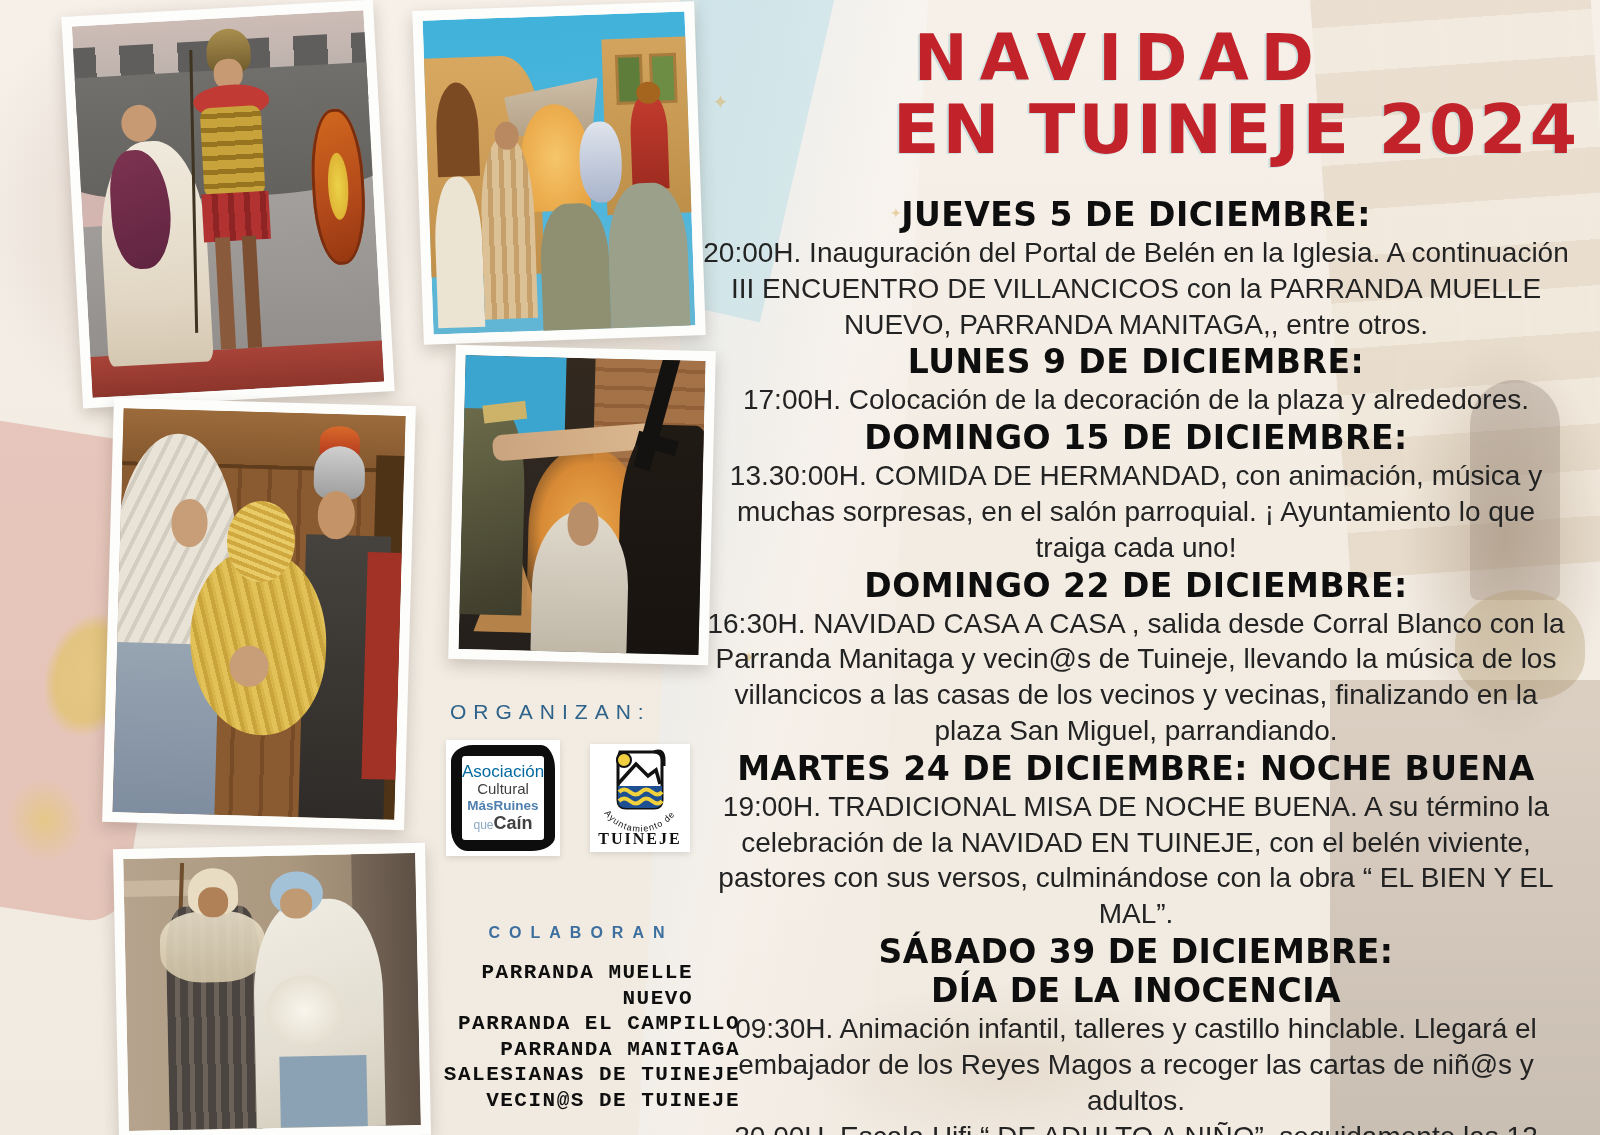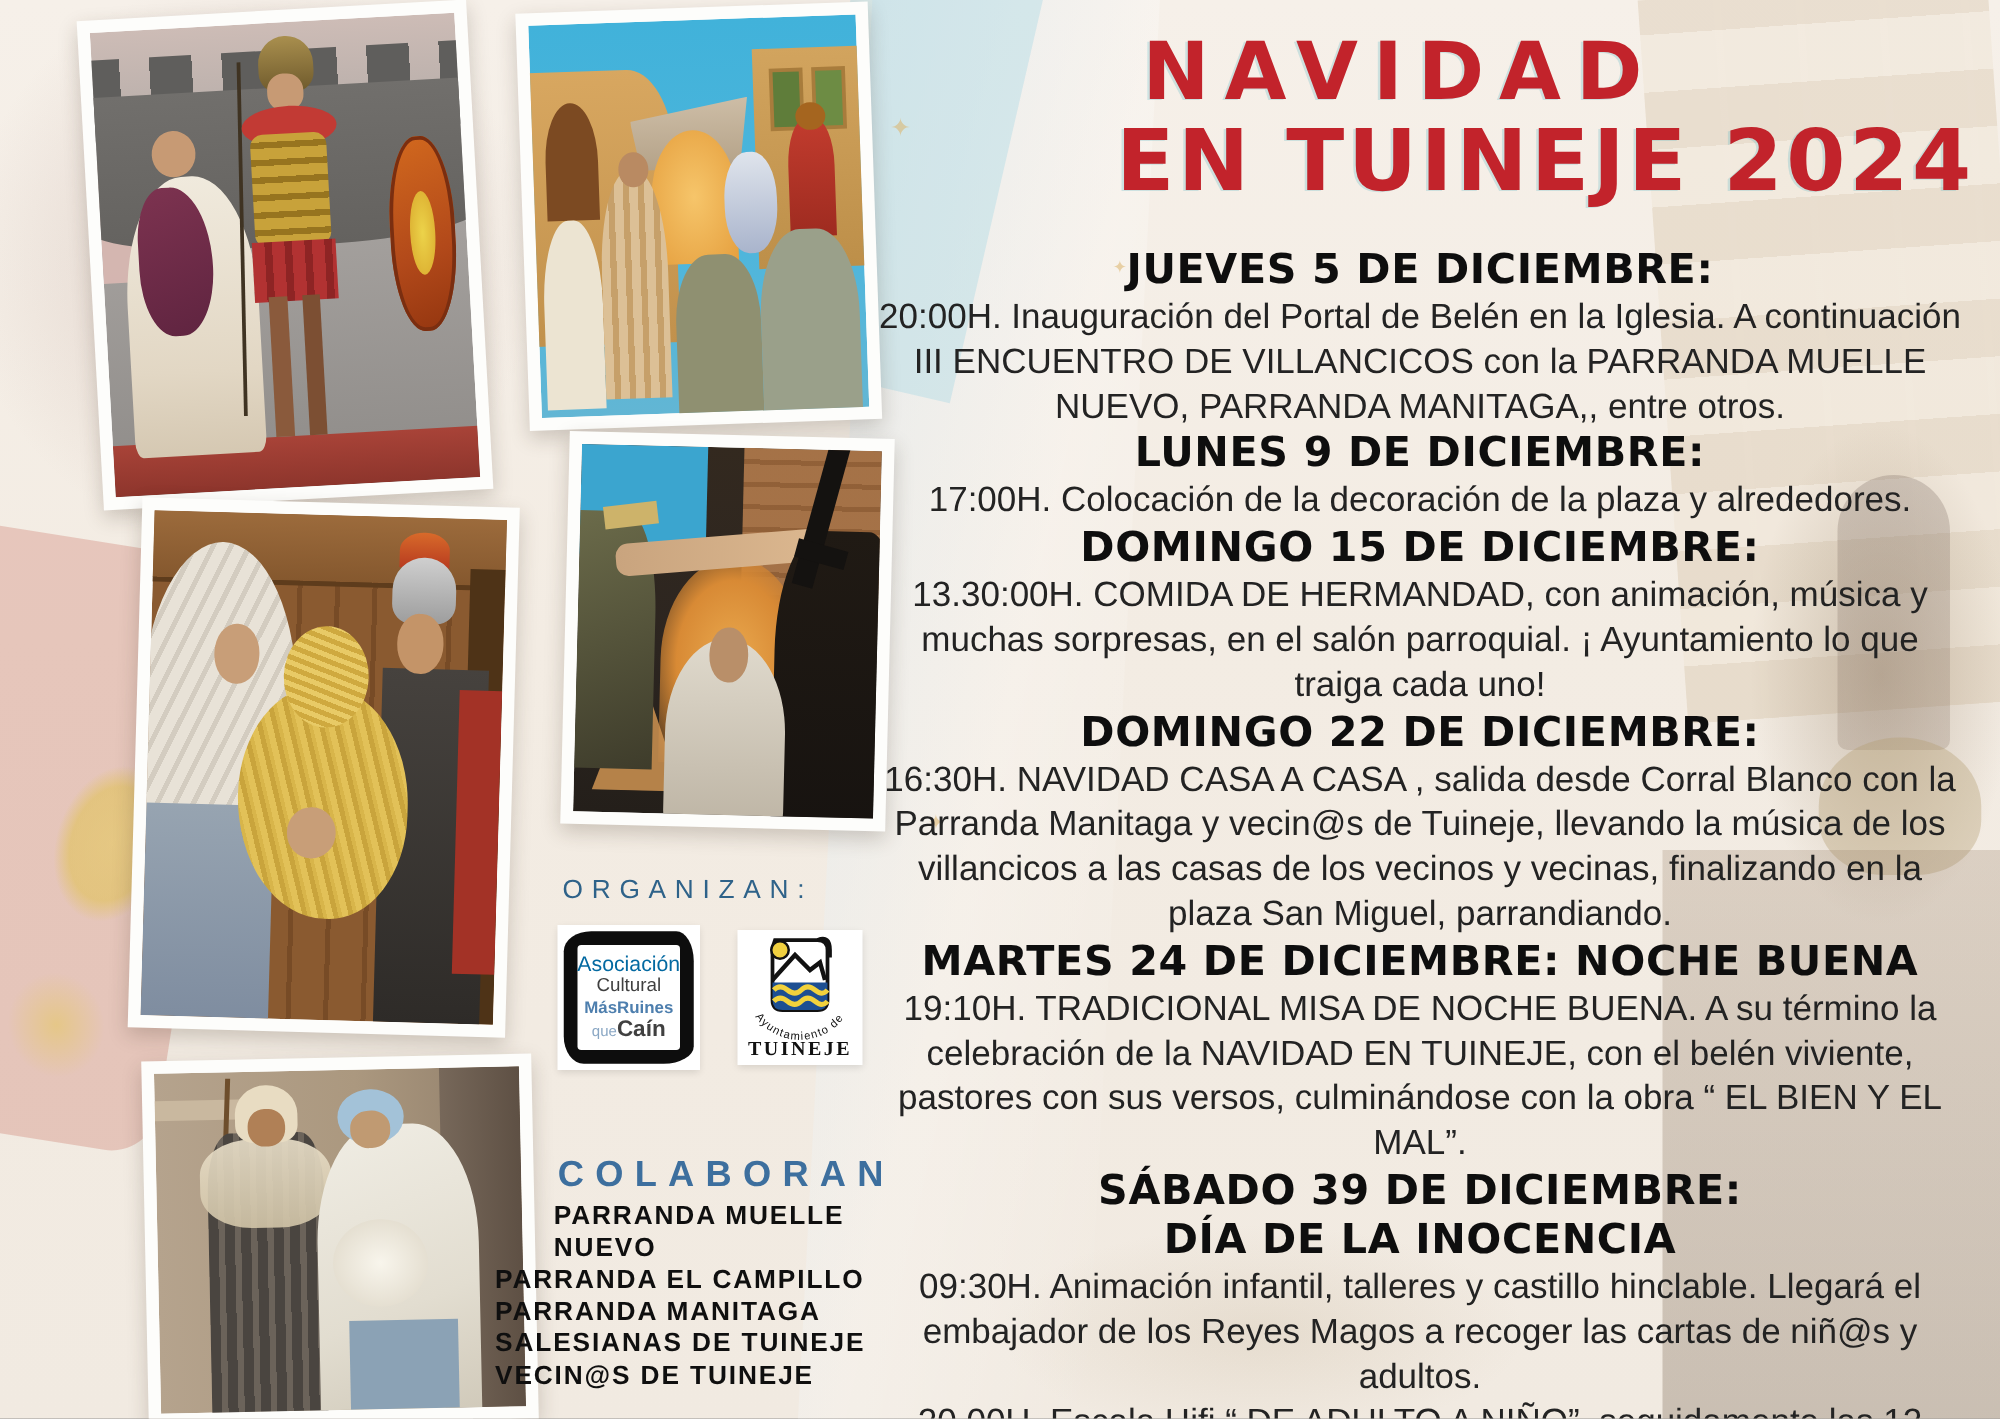--- a/index.html
+++ b/index.html
@@ -188,23 +188,23 @@
   .cain-inner{position:absolute;inset:11px;background:#fff;border-radius:3px;
     display:flex;flex-direction:column;align-items:center;justify-content:center;line-height:1.12;}
   .cain-t1{font-size:17px;color:#0369a1;}
   .cain-t2{font-size:15px;color:#3f3f3f;}
   .cain-t3{font-size:13.5px;font-weight:700;color:#4e7fae;}
   .cain-t4 .pre{font-size:12px;color:#8aa7c4;}
   .cain-t4 .name{font-size:18px;font-weight:700;color:#404040;}
   .tuineje-logo{position:absolute;left:590px;top:744px;width:100px;height:108px;background:#fff;
     box-shadow:0 2px 6px rgba(0,0,0,.12);}
   .colaboran{position:absolute;left:428px;top:924px;width:306px;text-align:center;
-    font-size:29px;font-weight:700;letter-spacing:9px;color:#3d6f9e;}
-  .collab-list{position:absolute;left:396px;top:960px;width:344px;text-align:left;
-    font-family:Liberation Sans, sans-serif;font-weight:800;font-size:21px;line-height:1.22;
+    font-size:16px;font-weight:700;letter-spacing:9px;color:#3d6f9e;}
+  .collab-list{position:absolute;left:396px;top:960px;width:344px;text-align:right;
+    font-family:Liberation Mono, monospace;font-weight:800;font-size:21px;line-height:1.22;
     letter-spacing:1.5px;color:#0f0f0f;}
   .collab-item.narrow{max-width:250px;margin:0 auto;}
 </style>
 </head>
 <body>
 
 <div class="poster">
 
   <div class="bg bg-topleft-castle"></div>
   <div class="bg bg-left-shield"></div>
@@ -338,21 +338,21 @@
     <div class="sch-item">
       <div class="sch-h">DOMINGO 15 DE DICIEMBRE:</div>
       <div class="sch-b">13.30:00H. COMIDA DE HERMANDAD, con animación, música y muchas sorpresas, en el salón parroquial. ¡ Ayuntamiento lo que traiga cada uno!</div>
     </div>
     <div class="sch-item">
       <div class="sch-h">DOMINGO 22 DE DICIEMBRE:</div>
       <div class="sch-b">16:30H. NAVIDAD CASA A CASA , salida desde Corral Blanco con la Parranda Manitaga y vecin@s de Tuineje, llevando la música de los villancicos a las casas de los vecinos y vecinas, finalizando en la plaza San Miguel, parrandiando.</div>
     </div>
     <div class="sch-item">
       <div class="sch-h">MARTES 24 DE DICIEMBRE: NOCHE BUENA</div>
-      <div class="sch-b">19:10H. TRADICIONAL MISA DE NOCHE BUENA. A su término la celebración de la NAVIDAD EN TUINEJE, con el belén viviente, pastores con sus versos, culminándose con la obra “ EL BIEN Y EL MAL”.</div>
+      <div class="sch-b">19:00H. TRADICIONAL MISA DE NOCHE BUENA. A su término la celebración de la NAVIDAD EN TUINEJE, con el belén viviente, pastores con sus versos, culminándose con la obra “ EL BIEN Y EL MAL”.</div>
     </div>
     <div class="sch-item">
       <div class="sch-h">SÁBADO 39 DE DICIEMBRE:</div>
       <div class="sch-h">DÍA DE LA INOCENCIA</div>
       <div class="sch-b">09:30H. Animación infantil, talleres y castillo hinclable. Llegará el embajador de los Reyes Magos a recoger las cartas de niñ@s y adultos.</div>
       <div class="sch-b">20.00H. Escala Hifi  “ DE ADULTO A NIÑO”, seguidamente las 12 palmadas de año nuevo y muchas sorpresas.</div>
     </div>
   </div>
 
   <div class="organizan">ORGANIZAN:</div>

